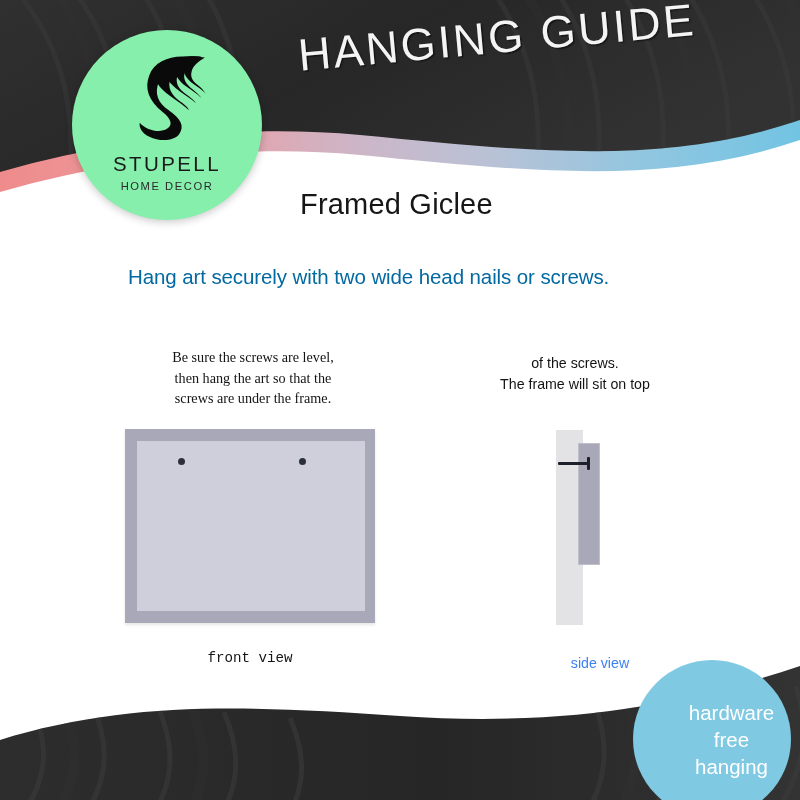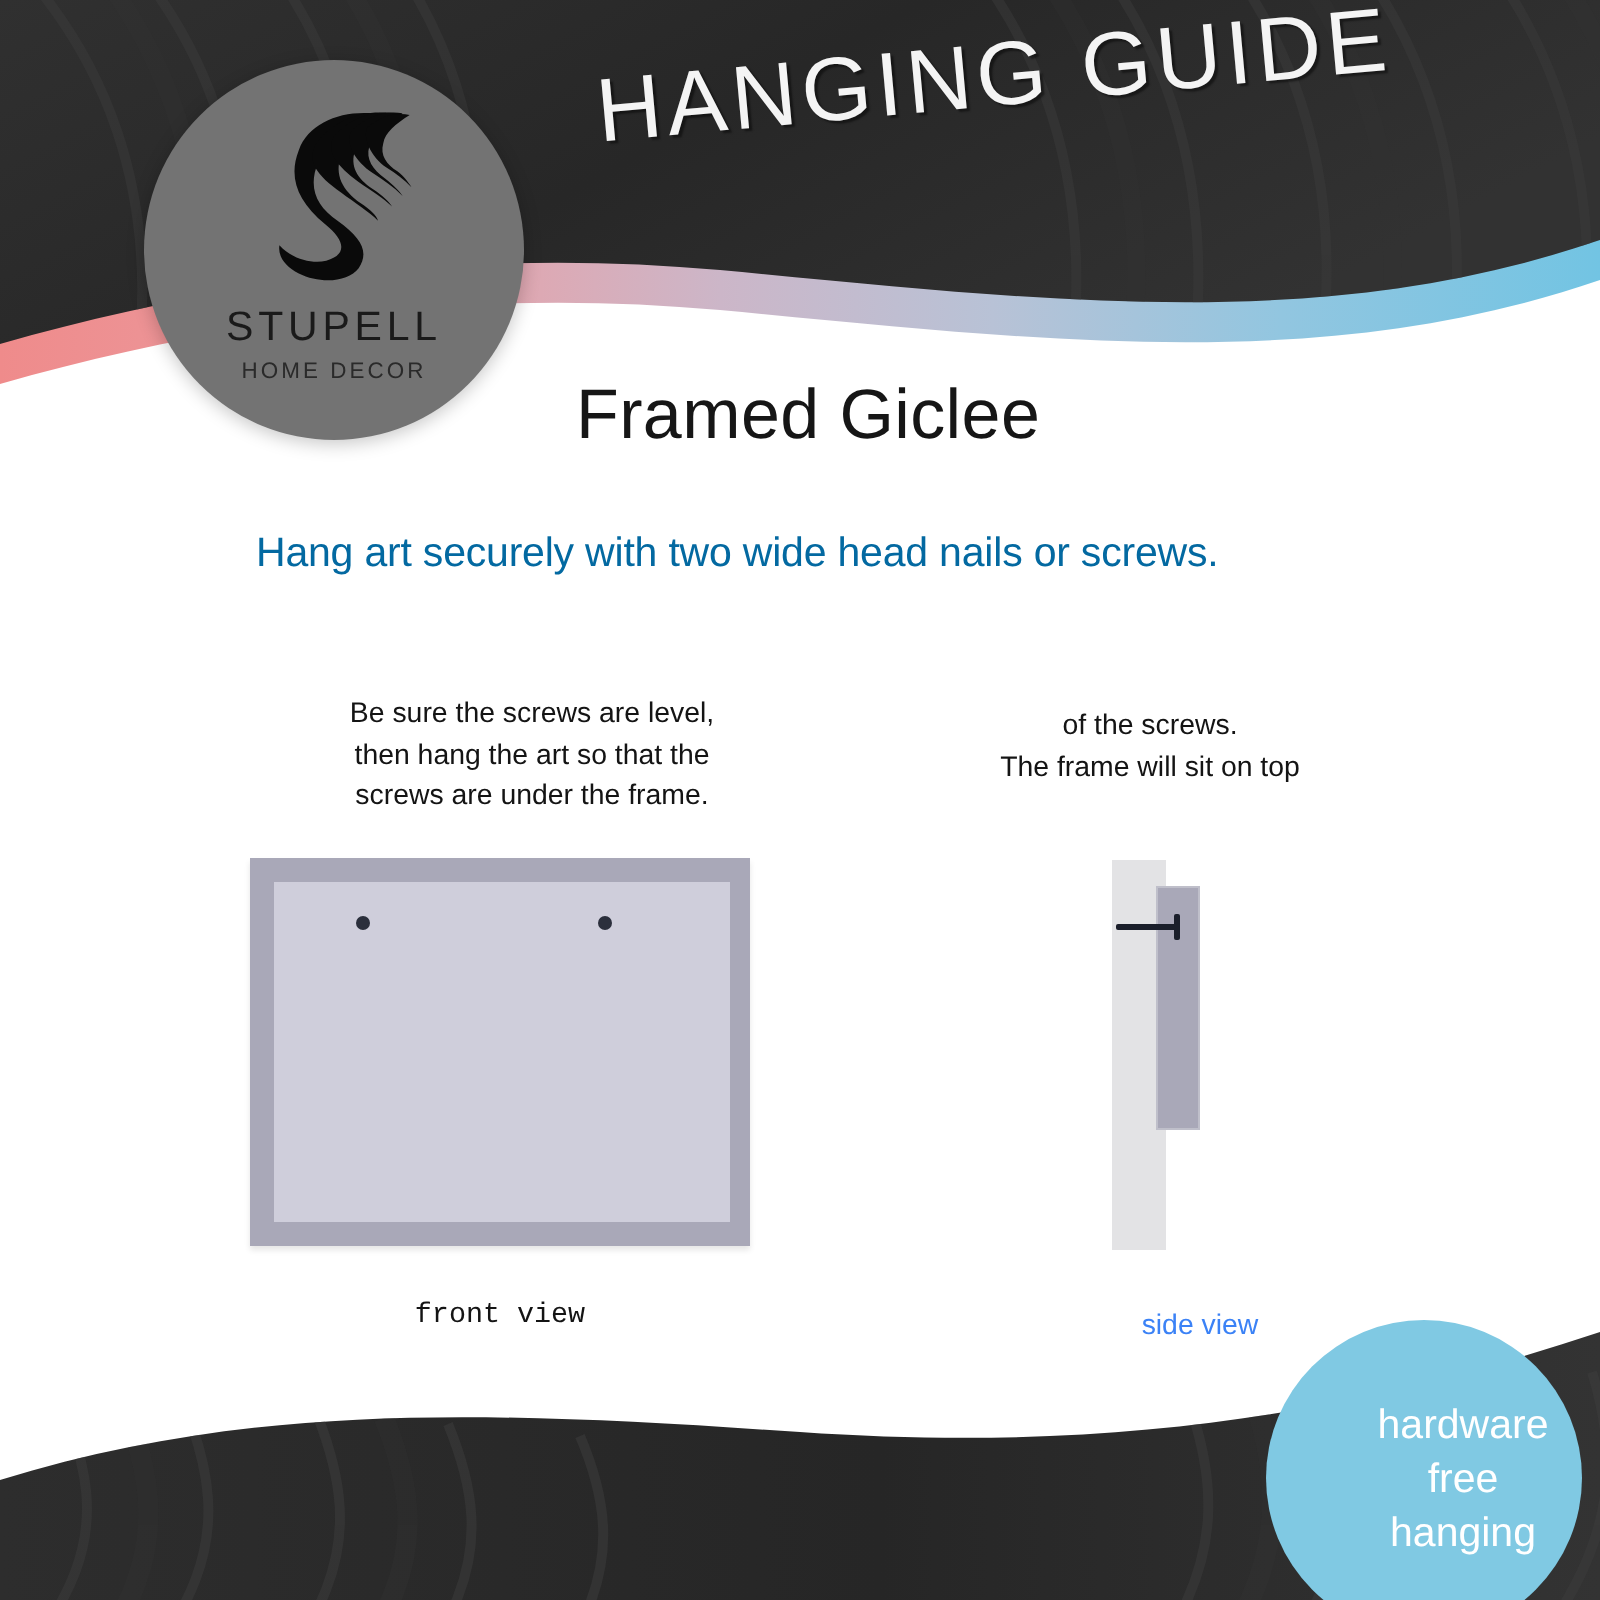--- a/index.html
+++ b/index.html
@@ -10,21 +10,21 @@
     overflow:hidden;
   }
   #stage{position:relative;width:800px;height:800px;overflow:hidden;background:#fff;}
 
   
   .wave-layer{position:absolute;left:0;top:0;width:800px;height:800px;pointer-events:none;}
 
   
   #logo-badge{
     position:absolute;left:72px;top:30px;width:190px;height:190px;
-    background:#737373;border-radius:50%;
+    background:#86efac;border-radius:50%;
     box-shadow:0 2px 9px rgba(0,0,0,.22);
     z-index:6;
     display:flex;flex-direction:column;align-items:center;justify-content:flex-start;
   }
   #logo-mark{width:88px;height:92px;margin-top:22px;}
   #logo-word{
     font-size:20.5px;letter-spacing:2.4px;color:#1a1a1a;
     margin-top:10px;font-weight:400;line-height:1;
   }
   #logo-sub{
@@ -37,38 +37,38 @@
     position:absolute;left:296px;top:30px;
     transform:rotate(-5.2deg);transform-origin:left top;
     color:#f4f4f4;
     font-size:45px;font-weight:400;letter-spacing:2.6px;
     text-shadow:1.5px 1.5px 1px rgba(0,0,0,.45);
     z-index:5;white-space:nowrap;
   }
 
   
   #product-type{
-    position:absolute;left:288px;top:188px;
-    font-size:35px;color:#161616;font-weight:400;letter-spacing:.2px;
+    position:absolute;left:300px;top:188px;
+    font-size:29px;color:#161616;font-weight:400;letter-spacing:.2px;
     z-index:4;white-space:nowrap;
   }
 
   
   #main-instruction{
     position:absolute;left:128px;top:265px;
     font-size:20.5px;color:#0369a1;font-weight:400;letter-spacing:-.1px;
     z-index:4;white-space:nowrap;
   }
 
   
   .caption{
     position:absolute;text-align:center;color:#141414;
     font-size:14.2px;line-height:20.5px;font-weight:400;z-index:4;
   }
-  #caption-front{left:116px;top:347px;width:300px;}
+  #caption-front{left:103px;top:347px;width:300px;font-family:Liberation Serif, serif;}
   #caption-side{left:455px;top:353px;width:240px;}
 
   
   #front-view{position:absolute;left:125px;top:429px;width:250px;height:194px;z-index:3;}
   #front-frame{
     position:absolute;inset:0;background:#a9a8b8;
     box-shadow:0 2px 3px rgba(0,0,0,.10);
   }
   #front-mat{
     position:absolute;left:12px;top:12px;right:10px;bottom:12px;

